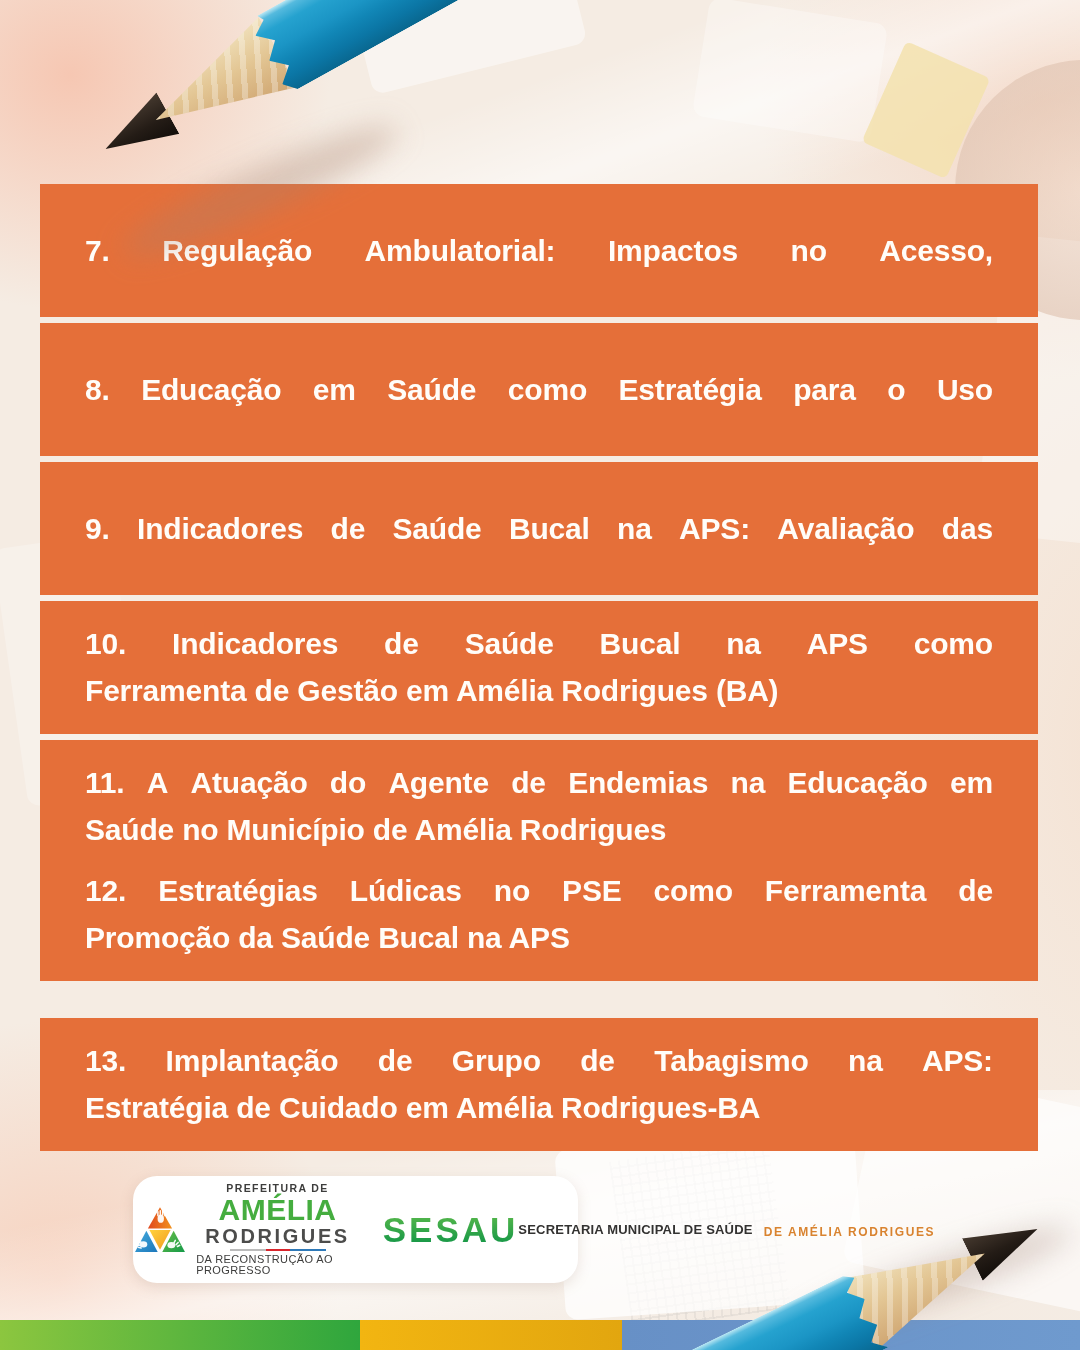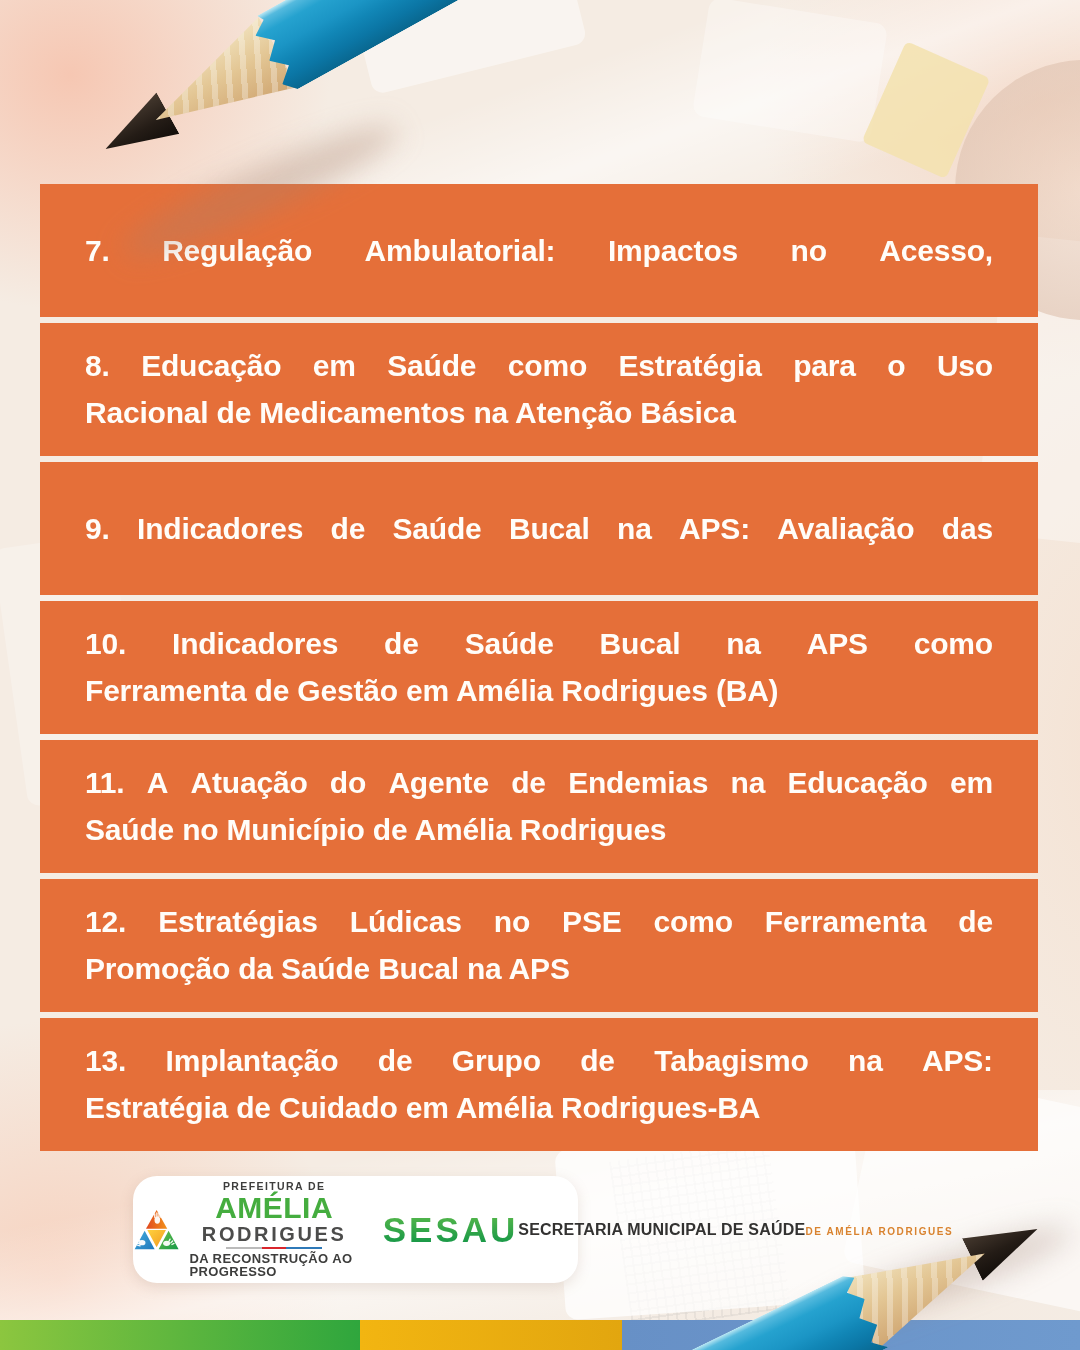--- a/index.html
+++ b/index.html
@@ -93,33 +93,33 @@
     background:#fff;border-radius:24px;display:flex;justify-content:center;gap:12px;
     box-shadow:0 4px 14px rgba(150,110,90,.18);
   }
   .pref-group{display:flex;align-items:center;gap:8px;}
   .pref-text{display:flex;flex-direction:column;align-items:center;line-height:1;}
   .pref-top{font-size:10.5px;font-weight:bold;color:#3d3d3c;letter-spacing:1.4px;}
   .pref-name{font-size:30px;font-weight:bold;color:#45ad3f;letter-spacing:.5px;margin-top:2px;}
   .pref-surname{font-size:20px;font-weight:bold;color:#4c4c4b;letter-spacing:2.6px;margin-top:1px;}
   .pref-rule{width:96px;height:2px;margin:3px 0 3px 0;
     background:linear-gradient(90deg,#bbb 0 38%,#d9252c 38% 62%,#2e79b8 62% 100%);}
-  .pref-slogan{font-size:13px;font-weight:bold;color:#3d3d3c;letter-spacing:.4px;}
+  .pref-slogan{font-size:11px;font-weight:normal;color:#3d3d3c;letter-spacing:.4px;}
   .v-divider{width:5px;height:72px;border-radius:3px;
     background:linear-gradient(to bottom,#e4572e,#f2a71b 34%,#3fa845 62%,#2e79b8);}
   .sesau-group{display:flex;flex-direction:row;align-items:center;line-height:1;width:196px;}
   .sesau-title{
     font-size:35px;font-weight:bold;letter-spacing:3px;
     background:linear-gradient(to bottom,#5cba4b,#0f9447);
     -webkit-background-clip:text;background-clip:text;color:transparent;
   }
   .sesau-rule{width:100%;height:5px;margin:2px 0 5px 0;border-radius:2px;
     background:linear-gradient(90deg,#3c3c3c 0 3%,#d9252c 3% 10%,#f5b21a 10% 17%,#3aa648 17% 30%,#2f7fc1 30% 100%);}
-  .sesau-line1{font-size:16px;font-weight:bold;color:#333231;letter-spacing:.2px;white-space:nowrap;}
-  .sesau-line2{font-size:10px;font-weight:bold;color:#d9832f;letter-spacing:1.6px;margin-top:4px;white-space:nowrap;}
+  .sesau-line1{font-size:13px;font-weight:bold;color:#333231;letter-spacing:.2px;white-space:nowrap;}
+  .sesau-line2{font-size:12px;font-weight:bold;color:#d9832f;letter-spacing:1.6px;margin-top:4px;white-space:nowrap;margin-left:11px;}
 </style>
 </head>
 <body>
 
 <div id="canvas">
 
   <div class="bg-layer">
     <div class="tint tl"></div>
     <div class="tint bl"></div>
     <div class="tint tr"></div>
@@ -158,21 +158,20 @@
         <span>8.</span>
         <span>Educação</span>
         <span>em</span>
         <span>Saúde</span>
         <span>como</span>
         <span>Estratégia</span>
         <span>para</span>
         <span>o</span>
         <span>Uso</span>
       </div>
-    <div class="line">Racional de Medicamentos na Atenção Básica</div>
   </div>
   <div class="box" style="top:462px">
     <div class="line justify-words">
         <span>9.</span>
         <span>Indicadores</span>
         <span>de</span>
         <span>Saúde</span>
         <span>Bucal</span>
         <span>na</span>
         <span>APS:</span>
@@ -201,21 +200,21 @@
         <span>do</span>
         <span>Agente</span>
         <span>de</span>
         <span>Endemias</span>
         <span>na</span>
         <span>Educação</span>
         <span>em</span>
       </div>
     <div class="line">Saúde no Município de Amélia Rodrigues</div>
   </div>
-  <div class="box" style="top:879px">
+  <div class="box" style="top:848px">
     <div class="line justify-words">
         <span>12.</span>
         <span>Estratégias</span>
         <span>Lúdicas</span>
         <span>no</span>
         <span>PSE</span>
         <span>como</span>
         <span>Ferramenta</span>
         <span>de</span>
       </div>

